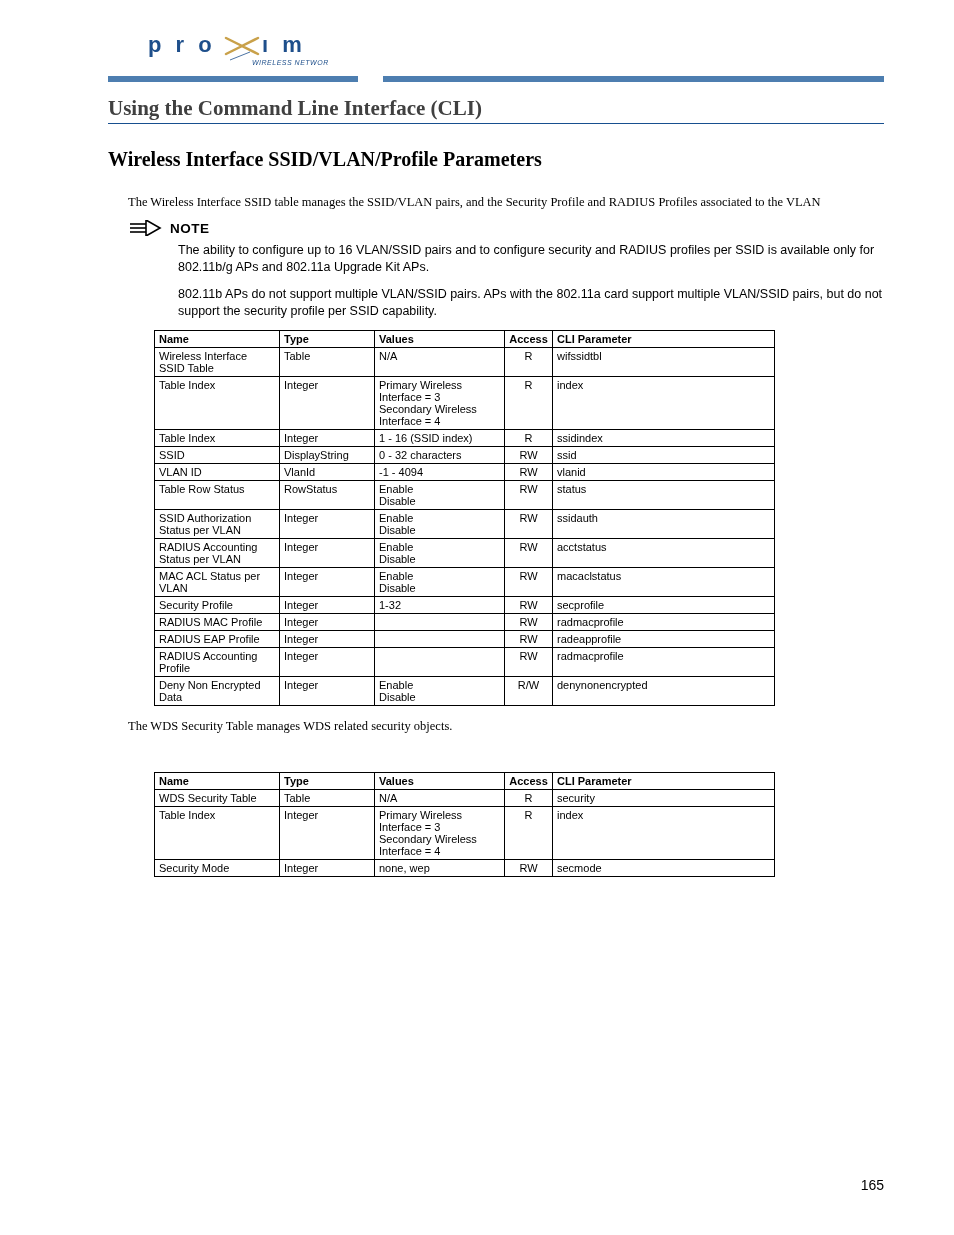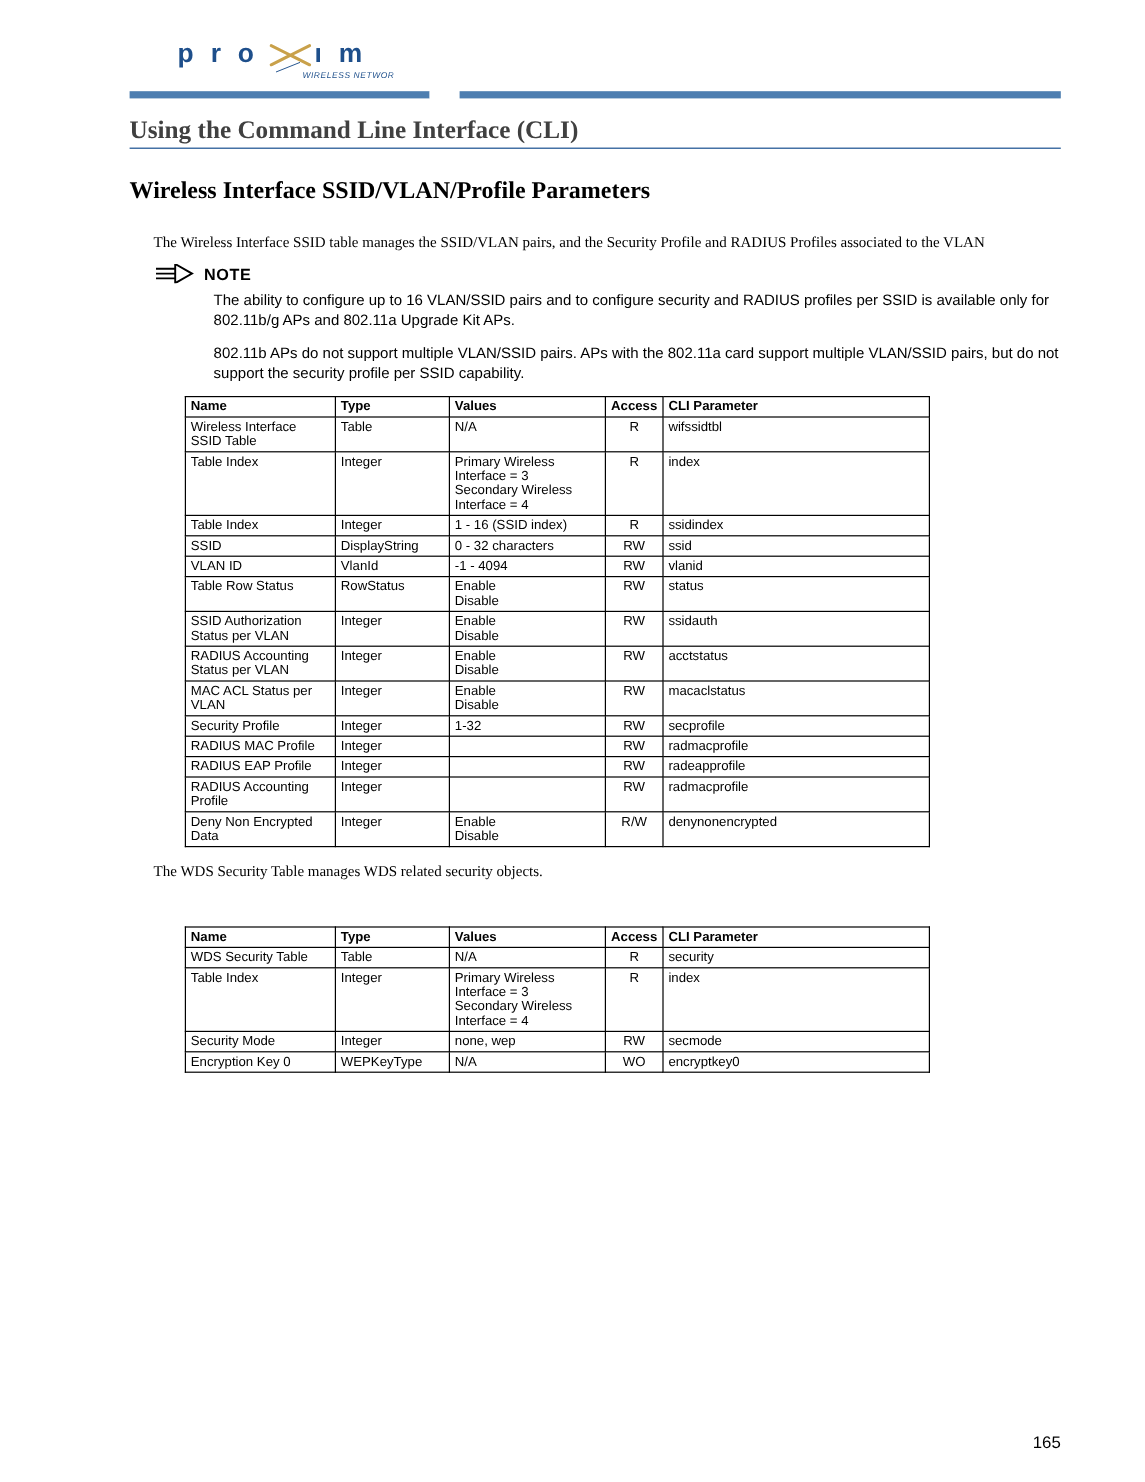--- a/index.html
+++ b/index.html
@@ -297,24 +297,17 @@
           <td class="center">R</td>
           <td>index</td>
         </tr>
         <tr>
           <td>Security Mode</td>
           <td>Integer</td>
           <td>none, wep</td>
           <td class="center">RW</td>
           <td>secmode</td>
         </tr>
-        <tr>
-          <td>Encryption Key 0</td>
-          <td>WEPKeyType</td>
-          <td>N/A</td>
-          <td class="center">WO</td>
-          <td>encryptkey0</td>
-        </tr>
       </tbody>
   </table>
 
   <div class="page-number">165</div>
 </div>
 
 </body></html>

